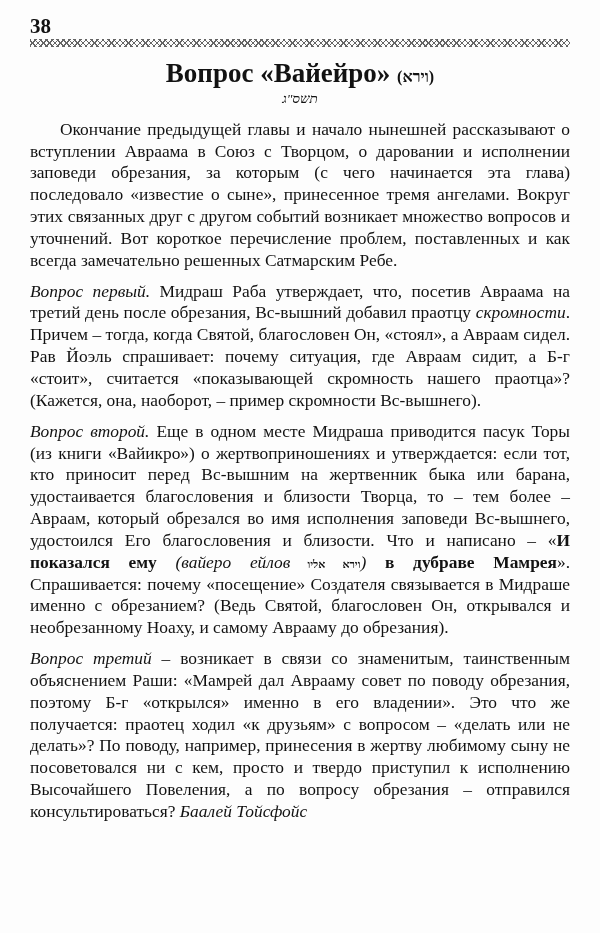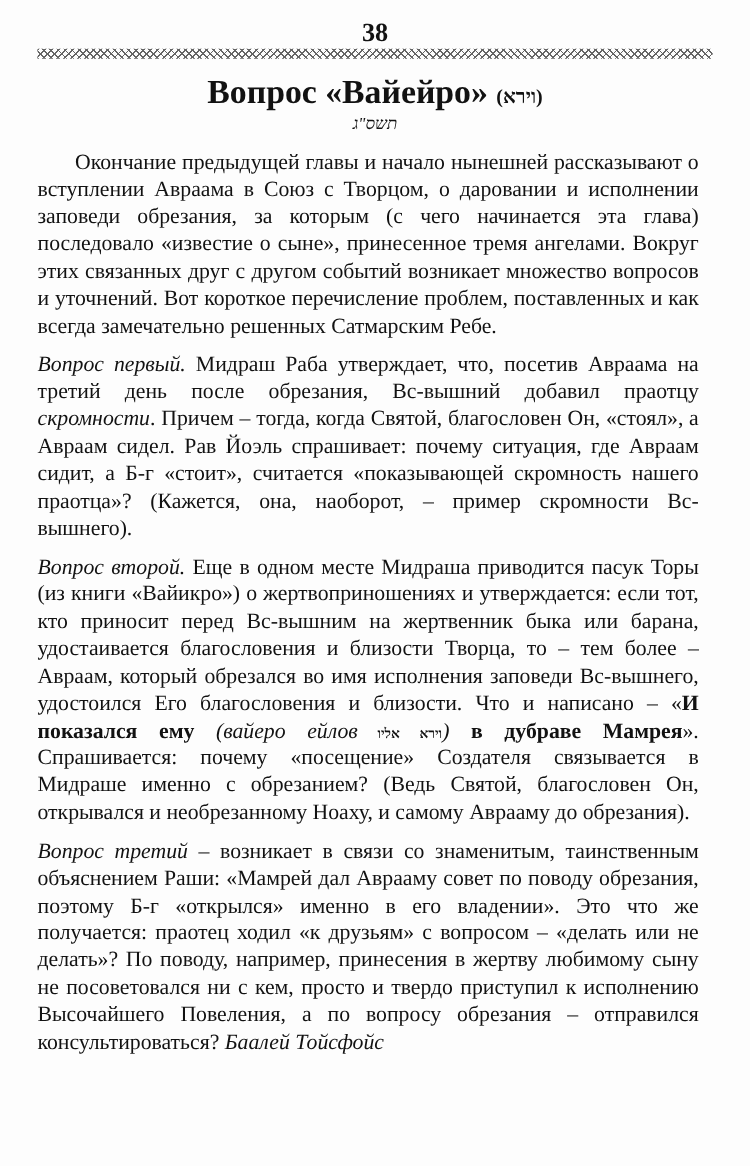--- a/index.html
+++ b/index.html
@@ -30,21 +30,21 @@
     letter-spacing: 2px;
     pointer-events: none;
     user-select: none;
     z-index: 0;
   }
   .content { position: relative; z-index: 1; }
 
   .header-row {
     display: flex;
     align-items: flex-end;
-    justify-content: center;
+    justify-content: flex-start;
     margin: 0 0 2px 0;
   }
   .page-number {
     font-family: "Liberation Serif", serif;
     font-weight: bold;
     font-size: 21px;
     line-height: 1;
   }
   .running-head {
     font-family: "Liberation Serif", serif;
@@ -70,21 +70,21 @@
     font-size: 16px;
     font-weight: bold;
   }
   .chapter-sub {
     text-align: center;
     font-size: 13.5px;
     font-style: italic;
     margin: 0 0 12px 0;
   }
   p.body {
-    margin: 0 11px 9px 0;
+    margin: 0 0 9px 0;
     text-align: justify;
     text-justify: inter-word;
     font-size: 17.4px;
     line-height: 1.255;
     hyphens: manual;
   }
   p.body.indent { text-indent: 30px; }
   .bi { font-weight: normal; font-style: italic; }
   .it { font-style: italic; }
   .bld { font-weight: bold; }

